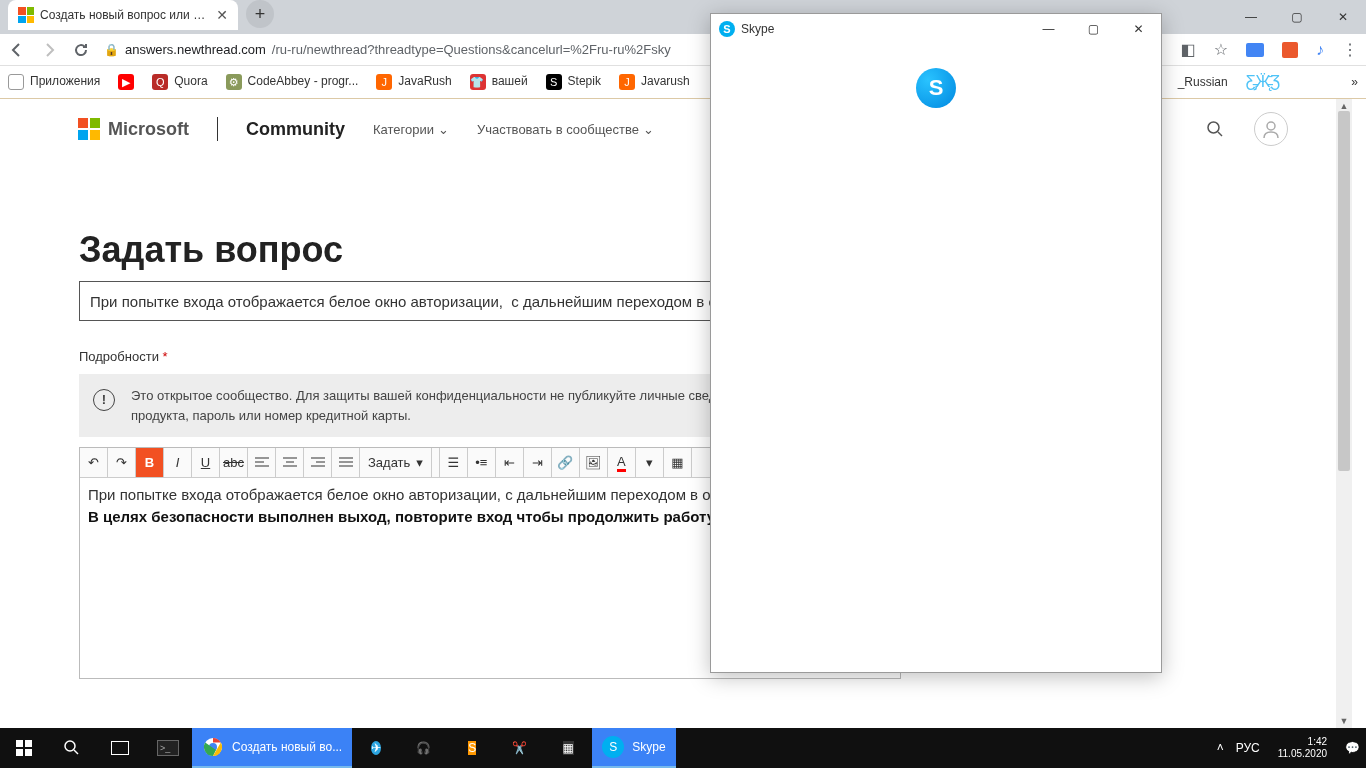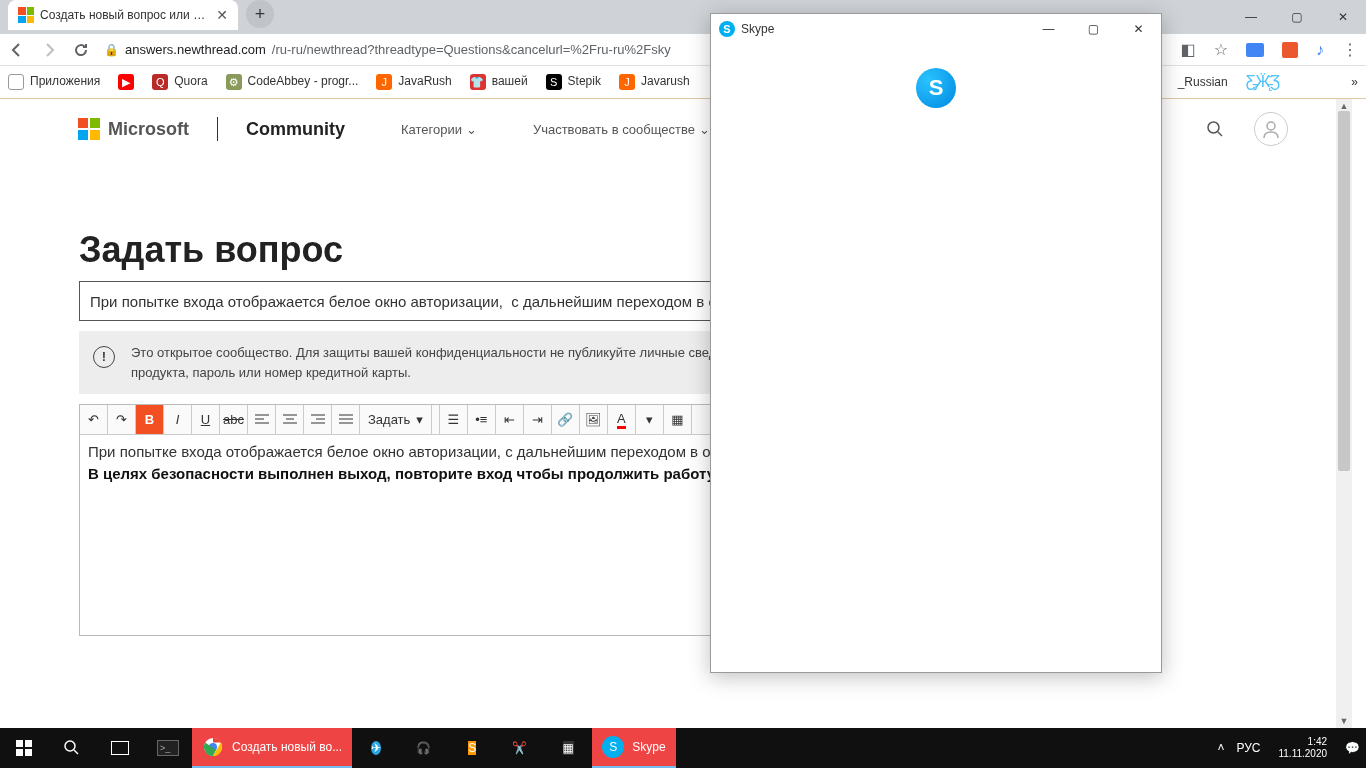--- a/index.html
+++ b/index.html
@@ -36,21 +36,21 @@
 
 
 .page { position:relative; height:calc(768px - 34px - 32px - 33px - 40px); overflow:hidden; }
 .ms-header { height:60px; display:flex; align-items:center; padding:0 78px; gap:28px; border-bottom:0; }
 .ms-logo { display:flex; align-items:center; gap:8px; font-size:18px; color:#555; font-weight:600; }
 .ms-logo .sq { width:22px; height:22px; display:grid; grid-template-columns:1fr 1fr; grid-template-rows:1fr 1fr; gap:2px; }
 .ms-logo .sq span:nth-child(1){background:#f25022;} .ms-logo .sq span:nth-child(2){background:#7fba00;}
 .ms-logo .sq span:nth-child(3){background:#00a4ef;} .ms-logo .sq span:nth-child(4){background:#ffb900;}
 .divider { width:1px; height:24px; background:#333; }
 .community { font-size:18px; font-weight:600; color:#222; }
-.navlink { font-size:13px; color:#555; display:flex; align-items:center; gap:4px;margin-left:28px; }
+.navlink { font-size:13px; color:#555; display:flex; align-items:center; gap:4px; }
 .ms-right { margin-left:auto; display:flex; align-items:center; gap:30px; }
 .avatar { width:34px; height:34px; border:1px solid #ccc; border-radius:50%; display:flex; align-items:center; justify-content:center; color:#888; }
 
 .content { padding:30px 79px 0; width:980px; }
 .h1 { font-size:36px; font-weight:600; color:#222; margin-top:40px; }
 .field-label { margin-top:44px; font-size:13px; color:#333; }
 .req { color:#c00; }
 .text-input { width:100%; height:40px; border:1px solid #555; margin-top:10px; padding:0 10px; font-size:15px; color:#333; }
 .warning { margin-top:10px; background:#ededed; padding:12px 14px; display:flex; gap:16px; align-items:flex-start; font-size:13px; color:#444; line-height:1.5; }
 .warning .wicon { width:22px; height:22px; border:1.5px solid #444; border-radius:50%; display:flex; align-items:center; justify-content:center; font-weight:bold; flex-shrink:0; margin-top:3px; }
@@ -75,21 +75,21 @@
 
 .page-scrollbar { position:absolute; right:14px; top:99px; bottom:40px; width:16px; background:#f0f0f0; }
 .page-scrollbar .thumb { position:absolute; left:2px; right:2px; top:12px; height:360px; background:#c7c7c7; border-radius:2px; }
 .page-scrollbar .arrow { position:absolute; left:0; right:0; height:14px; display:flex; align-items:center; justify-content:center; font-size:9px; color:#666; }
 .page-scrollbar .up{ top:0; } .page-scrollbar .down{ bottom:0; }
 
 
 .taskbar { position:absolute; left:0; right:0; bottom:0; height:40px; background:#101010; display:flex; align-items:center; color:#fff; font-size:12px; }
 .taskbar .tbtn { width:48px; height:40px; display:flex; align-items:center; justify-content:center; }
 .taskbar .app { height:40px; display:flex; align-items:center; gap:8px; padding:0 10px; }
-.taskbar .app.running { background:#ef4444; border-bottom:2px solid #76b9ed; }
+.taskbar .app.running { background:#3b82f6; border-bottom:2px solid #76b9ed; }
 .taskbar .app .aicon { width:22px; height:22px; border-radius:4px; display:flex; align-items:center; justify-content:center; font-size:12px; }
 .taskbar .tray { margin-left:auto; display:flex; align-items:center; gap:12px; padding-right:6px; }
 .taskbar .clock { text-align:right; line-height:1.2; font-size:10px; padding:0 6px; }
 
 svg { display:block; }
 </style>
 </head>
 <body>
 
 <div class="browser-titlebar">
@@ -229,20 +229,21 @@
           </svg>
         </div>
     </div>
   </div>
 
   <div class="content">
     <div class="h1">Задать вопрос</div>
 
     <input class="text-input" value="При попытке входа отображается белое окно авторизации,  с дальнейшим переходом в ок" style="">
 
+    <div class="field-label" style="margin-top:28px"><span>Подробности</span> <span class="req">*</span></div>
     <div class="warning">
       <div class="wicon">!</div>
       <div>Это открытое сообщество. Для защиты вашей конфиденциальности не публикуйте личные сведения, телефона, ключ продукта, пароль или номер кредитной карты.</div>
     </div>
 
     <div class="editor-frame">
       <div class="editor-toolbar">
         <div class="ebtn">↶</div>
         <div class="ebtn">↷</div>
         <div class="ebtn active">B</div>
@@ -377,17 +378,17 @@
     </div>
   <div class="app running">
     <div class="aicon" style="background:#00aff0;border-radius:50%;">S</div>
     <span>Skype</span>
   </div>
   <div class="tray">
     <span>˄</span>
     <span>РУС</span>
     <div class="clock">
       <div>1:42</div>
-      <div>11.11.2020</div>
+      <div>11.05.2020</div>
     </div>
     <span>💬</span>
   </div>
 </div>
 
 </body></html>

